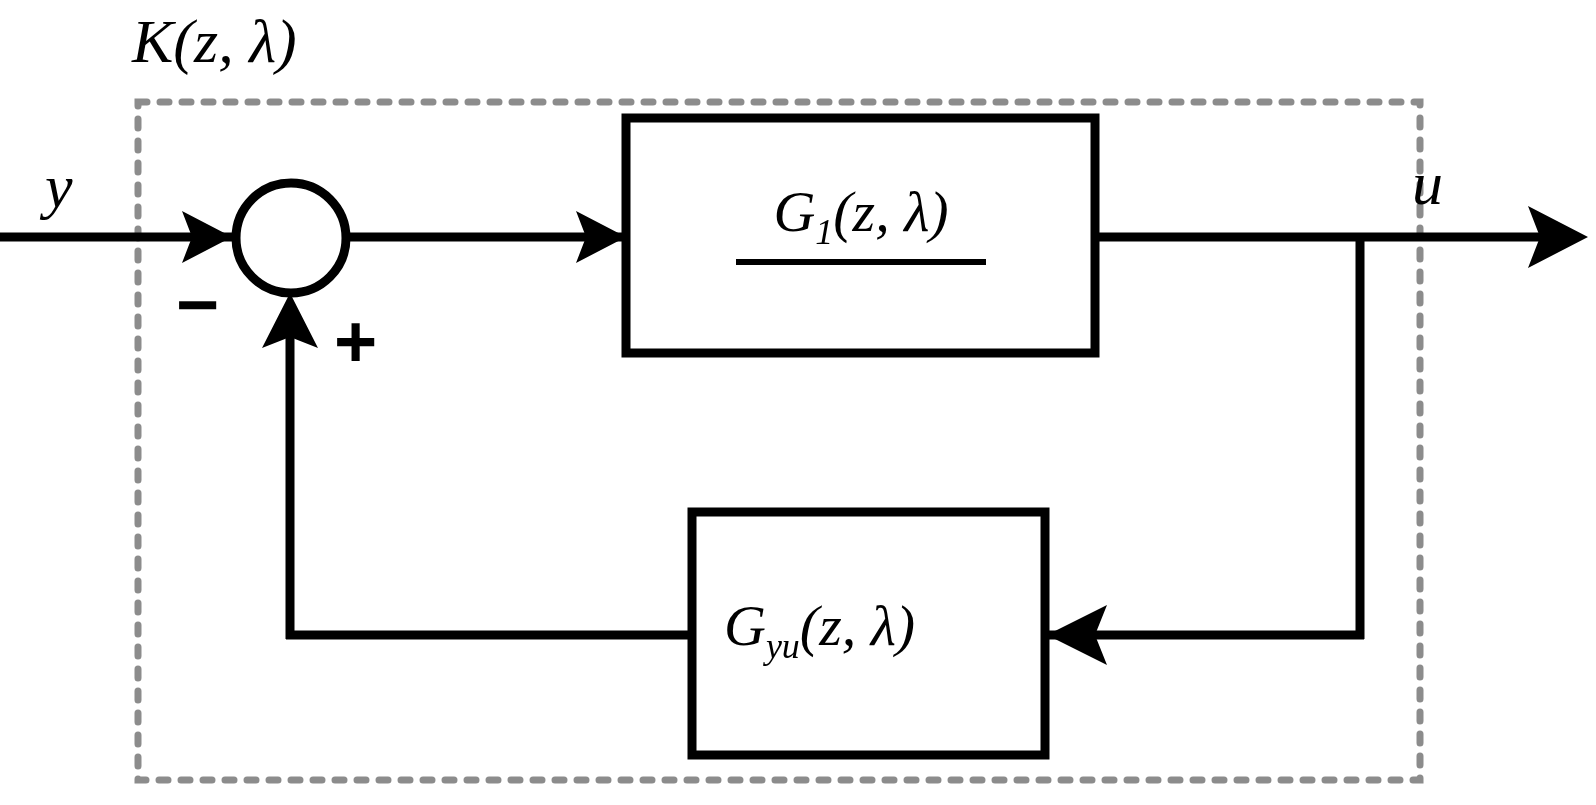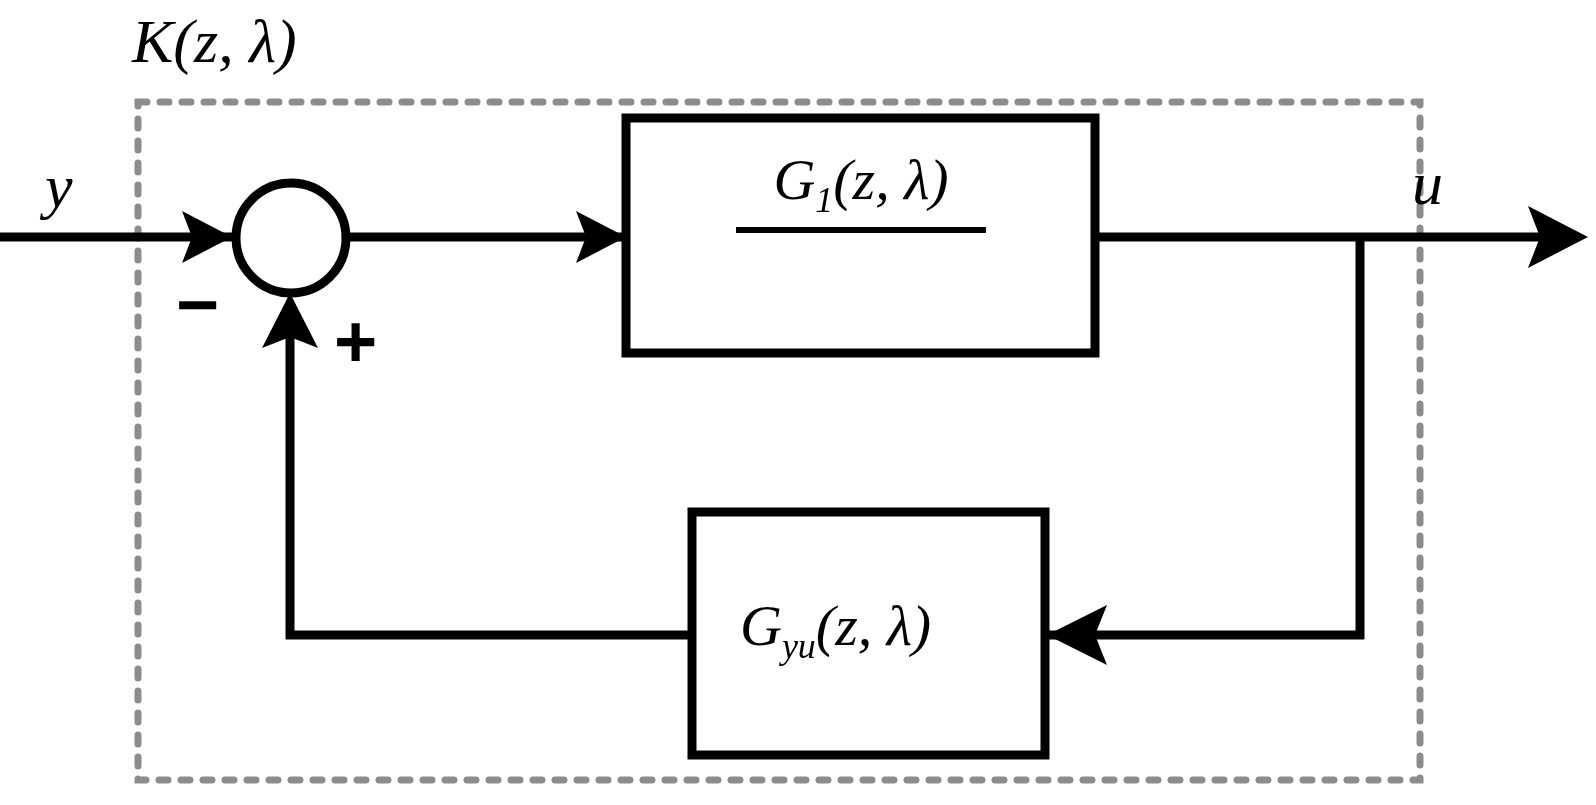--- a/index.html
+++ b/index.html
@@ -68,20 +68,21 @@
 
   .frac {
     position: absolute;
     text-align: center;
     font-style: italic;
   }
   .frac .num, .frac .den {
     display: block;
     font-size: 58px;
     padding: 0 6px;
+    margin-top: 32px;
   }
   .frac .rule {
     display: block;
     height: 6px;
     background: #000000;
     margin: 6px 0 4px 0;
   }
   .nowrap { white-space: nowrap; }
 </style>
 </head>
@@ -127,15 +128,15 @@
 
   <div class="sign sign-minus" style="left:176px; top:268px;">−</div>
 
   <div class="sign sign-plus" style="left:334px; top:305px;">+</div>
 
   <div class="frac" style="left:736px; top:146px; width:250px;">
     <span class="num nowrap"><span>G</span><span class="sub">1</span><span>(z, λ)</span></span>
     <span class="rule"></span>
   </div>
 
-  <div class="lbl block-math nowrap" style="left:740px; top:597px;text-align:center;"><span>G</span><span class="sub">yu</span><span>(z, λ)</span></div>
+  <div class="lbl block-math nowrap" style="left:724px; top:597px;text-align:center;"><span>G</span><span class="sub">yu</span><span>(z, λ)</span></div>
 
 </div>
 
 </body></html>

